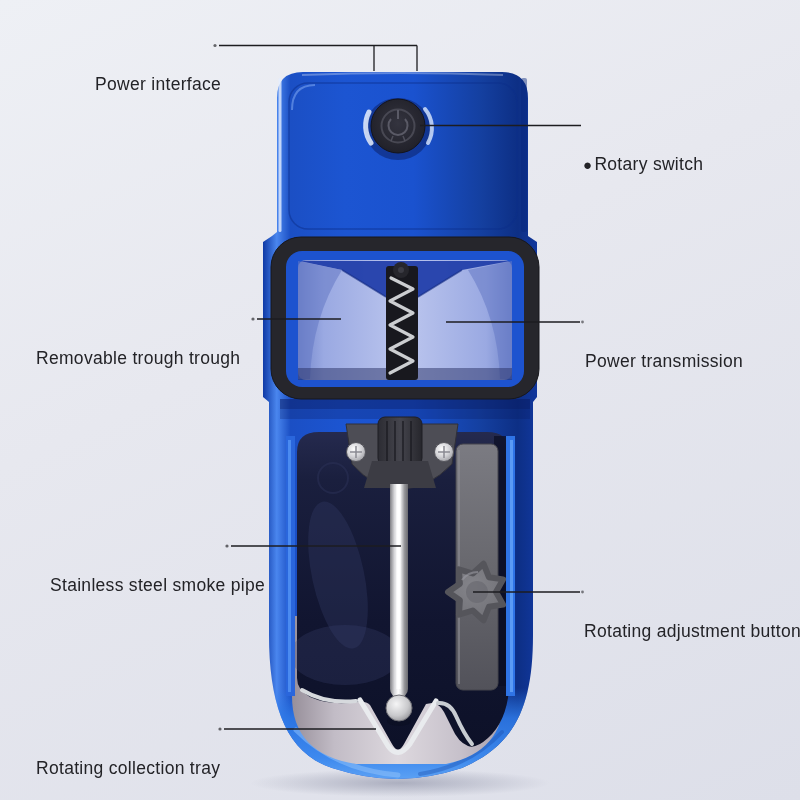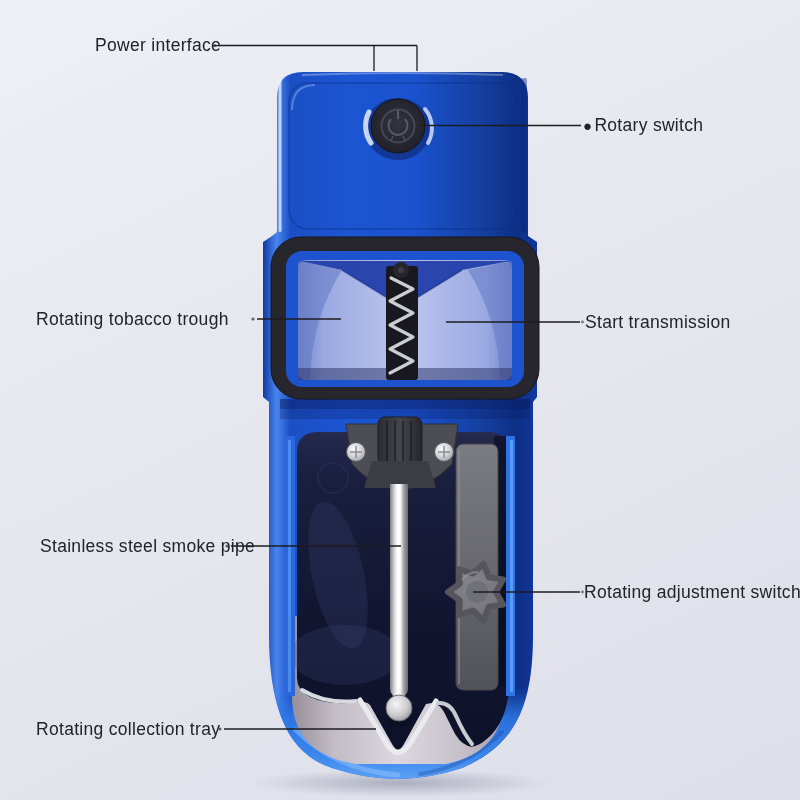--- a/index.html
+++ b/index.html
@@ -12,20 +12,21 @@
   }
   .scene svg{position:absolute;left:0;top:0;}
   .callout-label{
     position:absolute;
     white-space:nowrap;
     font-size:17.5px;
     line-height:1.15;
     letter-spacing:0.3px;
     color:#232327;
     z-index:5;
+    margin-top:39px;
   }
   .callout-label .bullet{
     font-size:15px;
     margin-right:2px;
     vertical-align:0px;
   }
 </style>
 </head>
 <body>
 
@@ -254,32 +255,32 @@
 
   <div class="callout-label" style="left:95px;top:35px;">
     <span>Power interface</span>
   </div>
 
   <div class="callout-label" style="left:583px;top:115px;">
     <span class="bullet">●</span><span>Rotary switch</span>
   </div>
 
   <div class="callout-label" style="left:36px;top:309px;">
-    <span>Rotating tobacco trough</span>
+    <span>Removable trough trough</span>
   </div>
 
   <div class="callout-label" style="left:585px;top:312px;">
-    <span>Start transmission</span>
-  </div>
-
-  <div class="callout-label" style="left:40px;top:536px;">
+    <span>Power transmission</span>
+  </div>
+
+  <div class="callout-label" style="left:50px;top:536px;">
     <span>Stainless steel smoke pipe</span>
   </div>
 
   <div class="callout-label" style="left:584px;top:582px;">
-    <span>Rotating adjustment switch</span>
+    <span>Rotating adjustment button</span>
   </div>
 
   <div class="callout-label" style="left:36px;top:719px;">
     <span>Rotating collection tray</span>
   </div>
 
 </div>
 
 </body></html>

